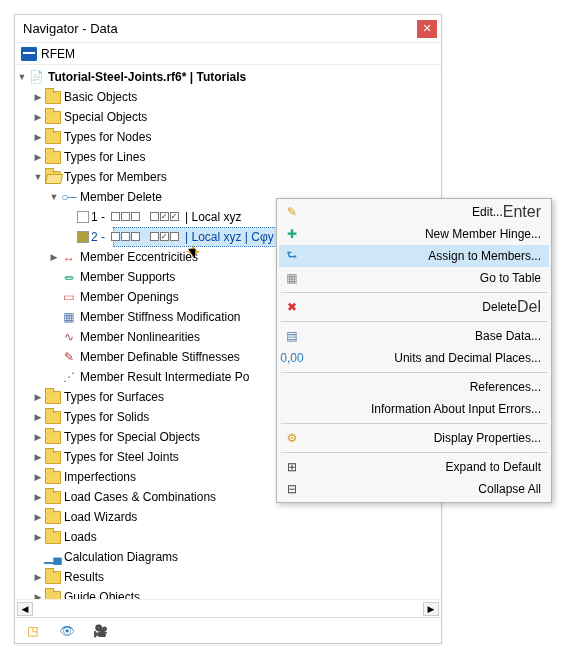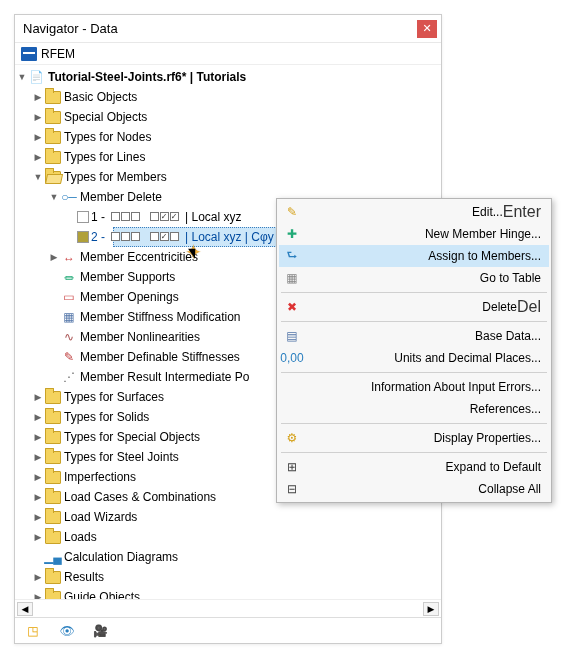--- a/index.html
+++ b/index.html
@@ -456,25 +456,25 @@
     <span class="ctx-ico" style="color:#57a">▤</span>
     <span class="ctx-label">Base Data...</span>
   </div>
   <div class="ctx-row">
     <span class="ctx-ico" style="color:#2a7fbf;font-size:12px">0,00</span>
     <span class="ctx-label">Units and Decimal Places...</span>
   </div>
   <div class="ctx-sep"></div>
   <div class="ctx-row">
     <span class="ctx-ico"></span>
+    <span class="ctx-label">References...</span>
+  </div>
+  <div class="ctx-row">
+    <span class="ctx-ico"></span>
     <span class="ctx-label">Information About Input Errors...</span>
-  </div>
-  <div class="ctx-row">
-    <span class="ctx-ico"></span>
-    <span class="ctx-label">References...</span>
   </div>
   <div class="ctx-sep"></div>
   <div class="ctx-row">
     <span class="ctx-ico" style="color:#d4a017">⚙</span>
     <span class="ctx-label">Display Properties...</span>
   </div>
   <div class="ctx-sep"></div>
   <div class="ctx-row">
     <span class="ctx-ico">⊞</span>
     <span class="ctx-label">Expand to Default</span>

